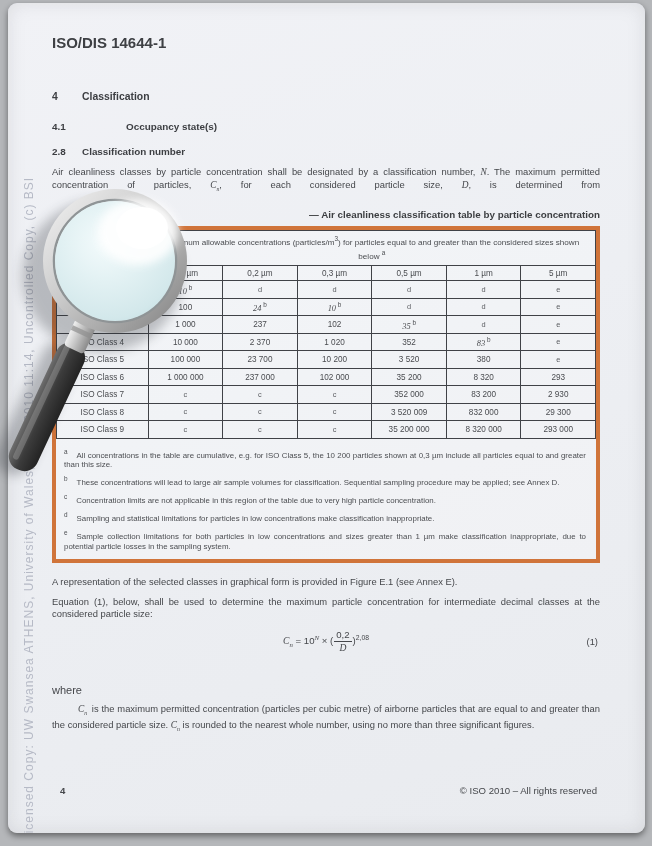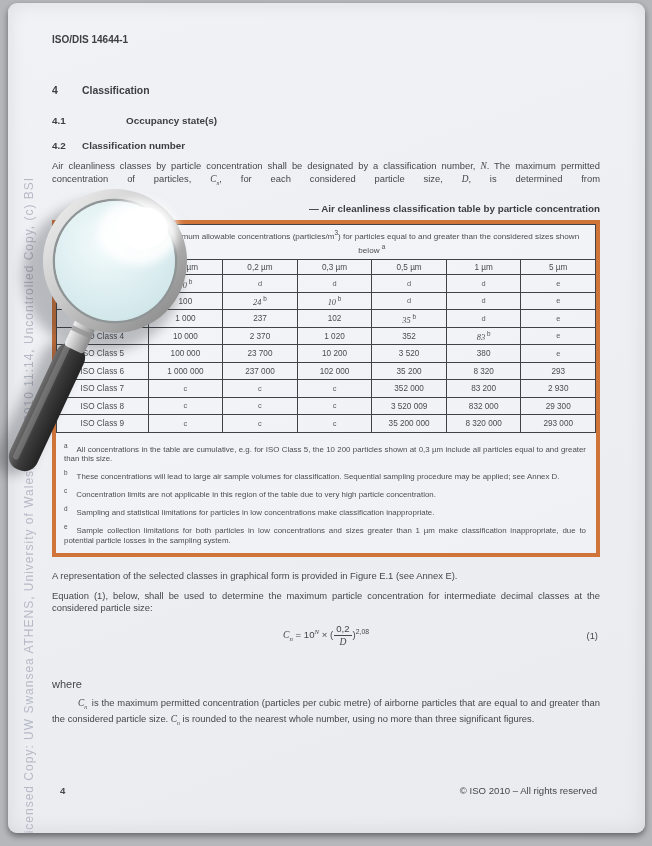--- a/index.html
+++ b/index.html
@@ -5,21 +5,21 @@
   html,body{margin:0;padding:0;width:652px;height:846px;background:#b5b7ba;
     font-family:"Liberation Sans", sans-serif; -webkit-font-smoothing:antialiased;}
   .canvas{position:relative;width:652px;height:846px;overflow:hidden;background:#b5b7ba;}
   .page{position:absolute;left:8px;top:3px;right:7px;bottom:13px;border-radius:9px;
     background:linear-gradient(160deg,#f1f2f6 0%,#edeff3 45%,#e9ebef 100%);
     box-shadow:0 3px 6px rgba(0,0,0,.45), inset 0 0 18px rgba(120,122,130,.18);
     overflow:hidden;}
   .watermark{position:absolute;left:14px;top:838px;width:830px;transform-origin:0 0;
     transform:rotate(-90deg);font-size:12px;letter-spacing:1px;color:#b6bac6;white-space:nowrap;}
   .content{position:absolute;left:44px;top:0;width:548px;color:#45474b;}
-  .doc-ref{margin-top:31px;font-weight:bold;font-size:10px;color:#3e4044;}
+  .doc-ref{margin-top:31px;font-weight:bold;font-size:15px;color:#3e4044;}
   .h-sec{display:flex;font-weight:bold;color:#3c3e42;}
   .h-sec .num{width:30px;flex:none;}
   .h4{margin-top:40px;font-size:10.4px;}
   .h41{margin-top:19px;font-size:9.9px;gap:44px;}
   .h42{margin-top:14px;font-size:9.9px;}
   .para{margin-top:9px;font-size:9.4px;line-height:11.6px;text-align:justify;}
   .para.last-just{text-align-last:justify;}
   .tbl-title{margin-top:14px;text-align:right;font-weight:bold;font-size:9.8px;color:#3c3e41;}
   .frame{margin-top:6px;border:4px solid #d0743a;background:rgba(255,255,255,.25);}
   .tbl{width:100%;border-collapse:collapse;table-layout:fixed;font-size:8.2px;color:#4a4c50;}
@@ -68,21 +68,21 @@
         <span>Classification</span>
       </div>
 
       <div class="h-sec h41">
         <span class="num">4.1</span>
         <span>Occupancy state(s)</span>
       </div>
 
 
       <div class="h-sec h42">
-        <span class="num">4.2</span>
+        <span class="num">2.8</span>
         <span>Classification number</span>
       </div>
 
       <div class="para last-just"><span>Air cleanliness classes by particle concentration shall be designated by a classification number, </span><span><i>N</i></span><span>. The maximum permitted concentration of particles, </span><span><i>C</i></span><sub><i>n</i></sub><span>, for each considered particle size, </span><span><i>D</i></span><span>, is determined from</span></div>
 
       <div class="tbl-title">— Air cleanliness classification table by particle concentration</div>
 
       <div class="frame">
         <table class="tbl" id="iso-table">
           <colgroup>

